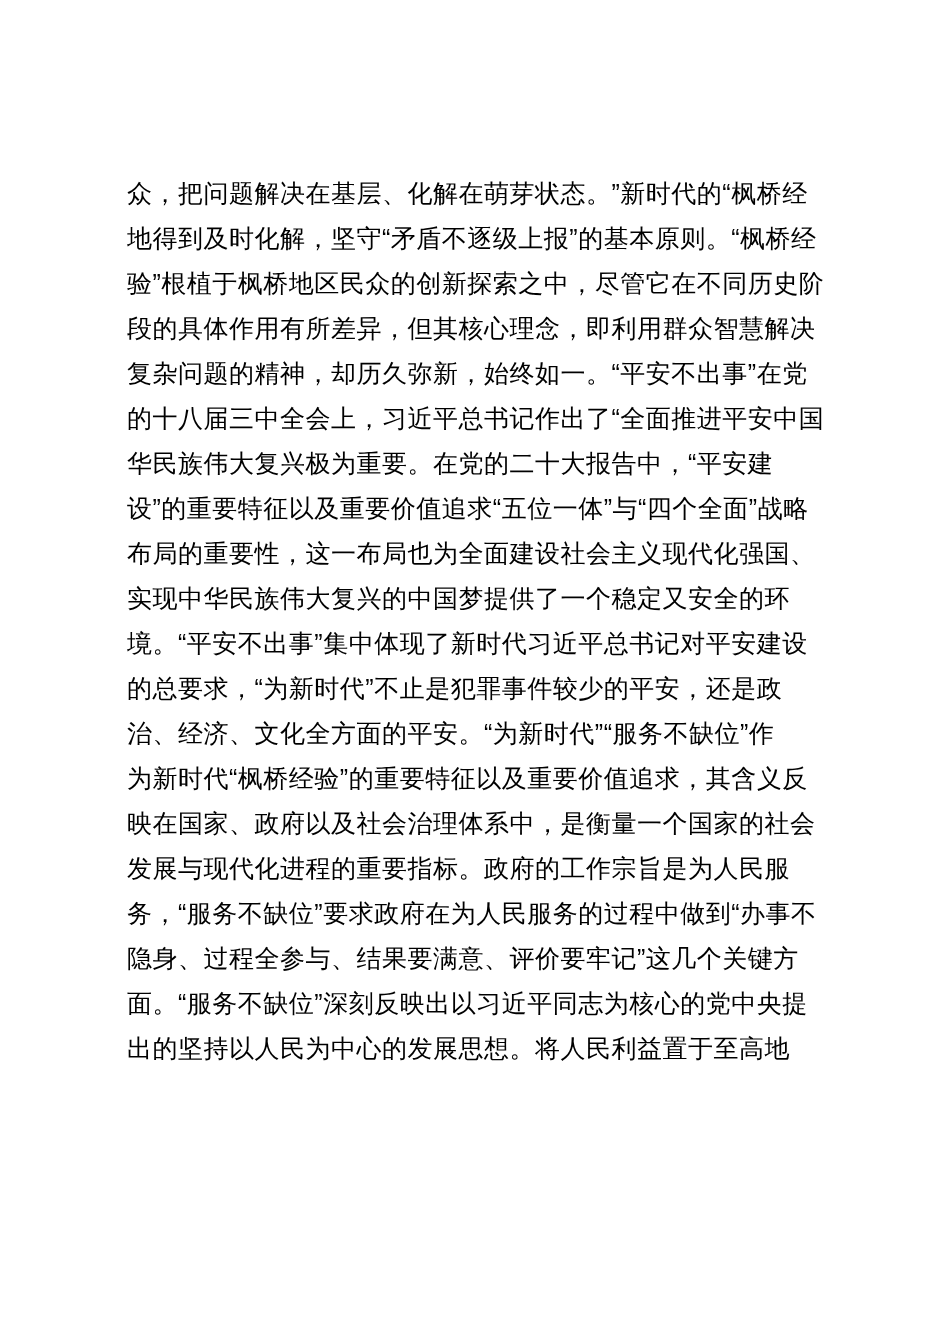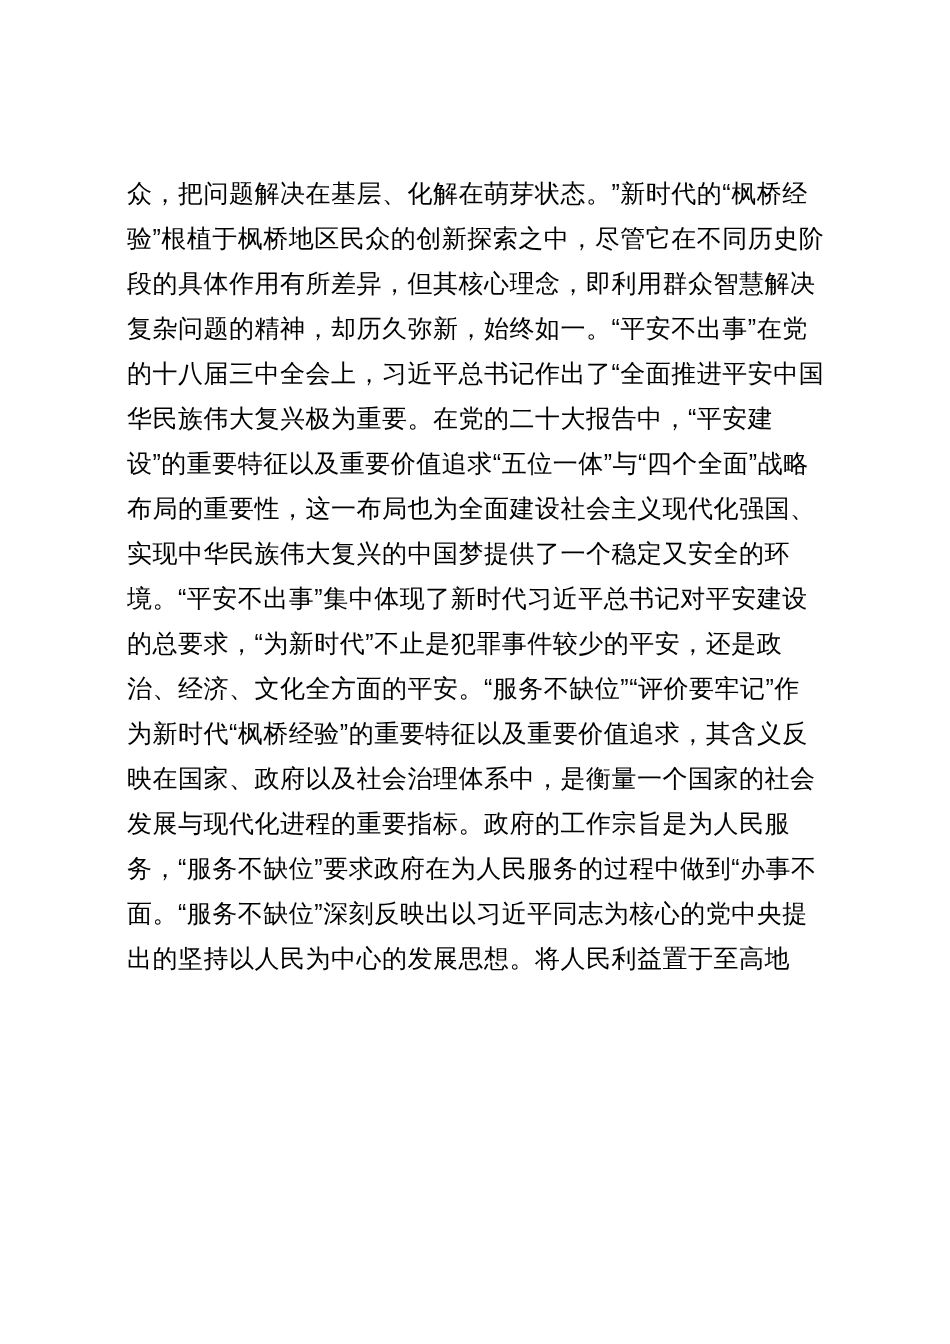--- a/index.html
+++ b/index.html
@@ -33,31 +33,33 @@
     letter-spacing: 0.5px;
     font-family: "Liberation Sans", sans-serif;
   }
 </style>
 </head>
 <body>
 
 <div class="page">
   <div class="text-block" id="text-block">
       <div class="text-line">众，把问题解决在基层、化解在萌芽状态。”新时代的“枫桥经</div>
+      <div class="text-line">地得到及时化解，坚守“矛盾不逐级上报”的基本原则。“枫桥经</div>
       <div class="text-line">验”根植于枫桥地区民众的创新探索之中，尽管它在不同历史阶</div>
       <div class="text-line">段的具体作用有所差异，但其核心理念，即利用群众智慧解决</div>
       <div class="text-line">复杂问题的精神，却历久弥新，始终如一。“平安不出事”在党</div>
       <div class="text-line">的十八届三中全会上，习近平总书记作出了“全面推进平安中国</div>
       <div class="text-line">华民族伟大复兴极为重要。在党的二十大报告中，“平安建</div>
       <div class="text-line">设”的重要特征以及重要价值追求“五位一体”与“四个全面”战略</div>
       <div class="text-line">布局的重要性，这一布局也为全面建设社会主义现代化强国、</div>
       <div class="text-line">实现中华民族伟大复兴的中国梦提供了一个稳定又安全的环</div>
       <div class="text-line">境。“平安不出事”集中体现了新时代习近平总书记对平安建设</div>
       <div class="text-line">的总要求，“为新时代”不止是犯罪事件较少的平安，还是政</div>
-      <div class="text-line">治、经济、文化全方面的平安。“服务不缺位”“评价要牢记”作</div>
+      <div class="text-line">治、经济、文化全方面的平安。“为新时代”“服务不缺位”作</div>
       <div class="text-line">为新时代“枫桥经验”的重要特征以及重要价值追求，其含义反</div>
       <div class="text-line">映在国家、政府以及社会治理体系中，是衡量一个国家的社会</div>
       <div class="text-line">发展与现代化进程的重要指标。政府的工作宗旨是为人民服</div>
       <div class="text-line">务，“服务不缺位”要求政府在为人民服务的过程中做到“办事不</div>
+      <div class="text-line">隐身、过程全参与、结果要满意、评价要牢记”这几个关键方</div>
       <div class="text-line">面。“服务不缺位”深刻反映出以习近平同志为核心的党中央提</div>
       <div class="text-line">出的坚持以人民为中心的发展思想。将人民利益置于至高地</div>
     </div>
 </div>
 
 </body></html>

